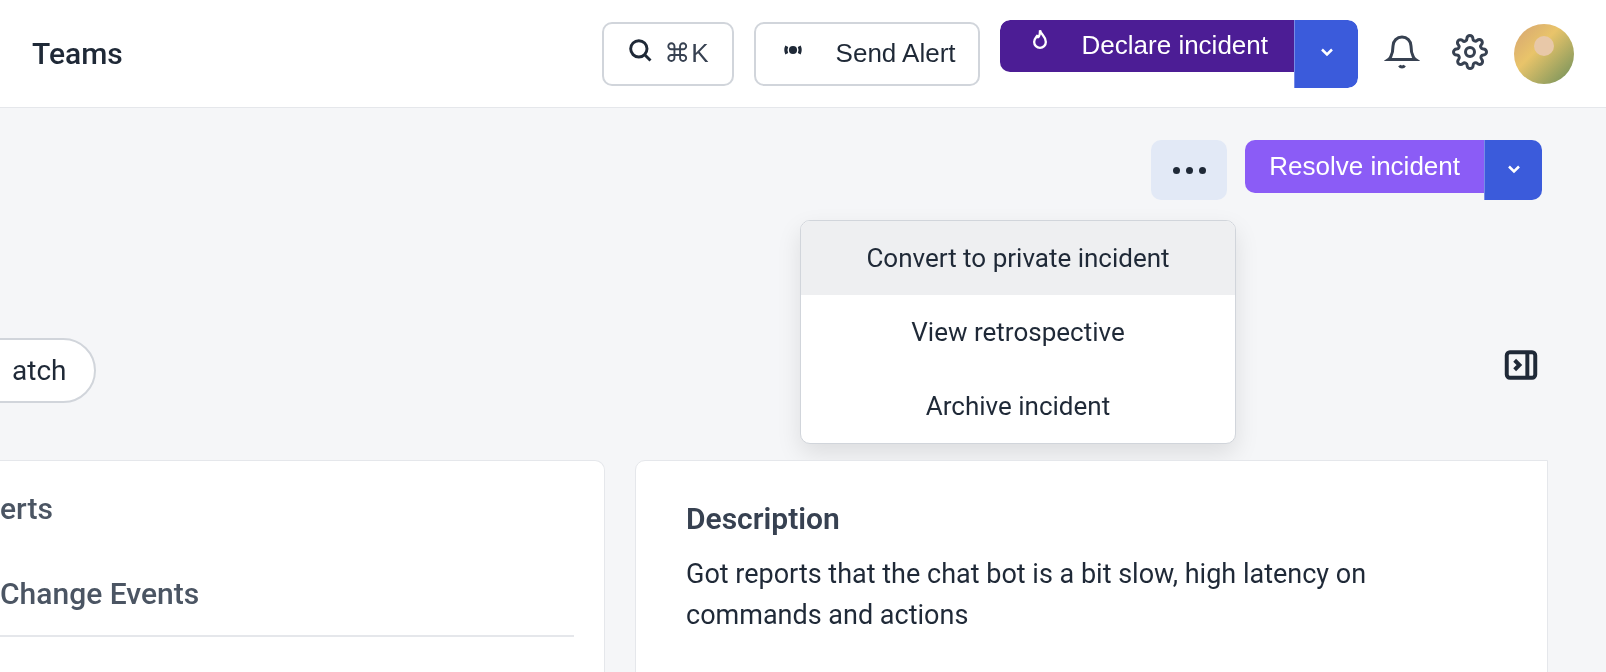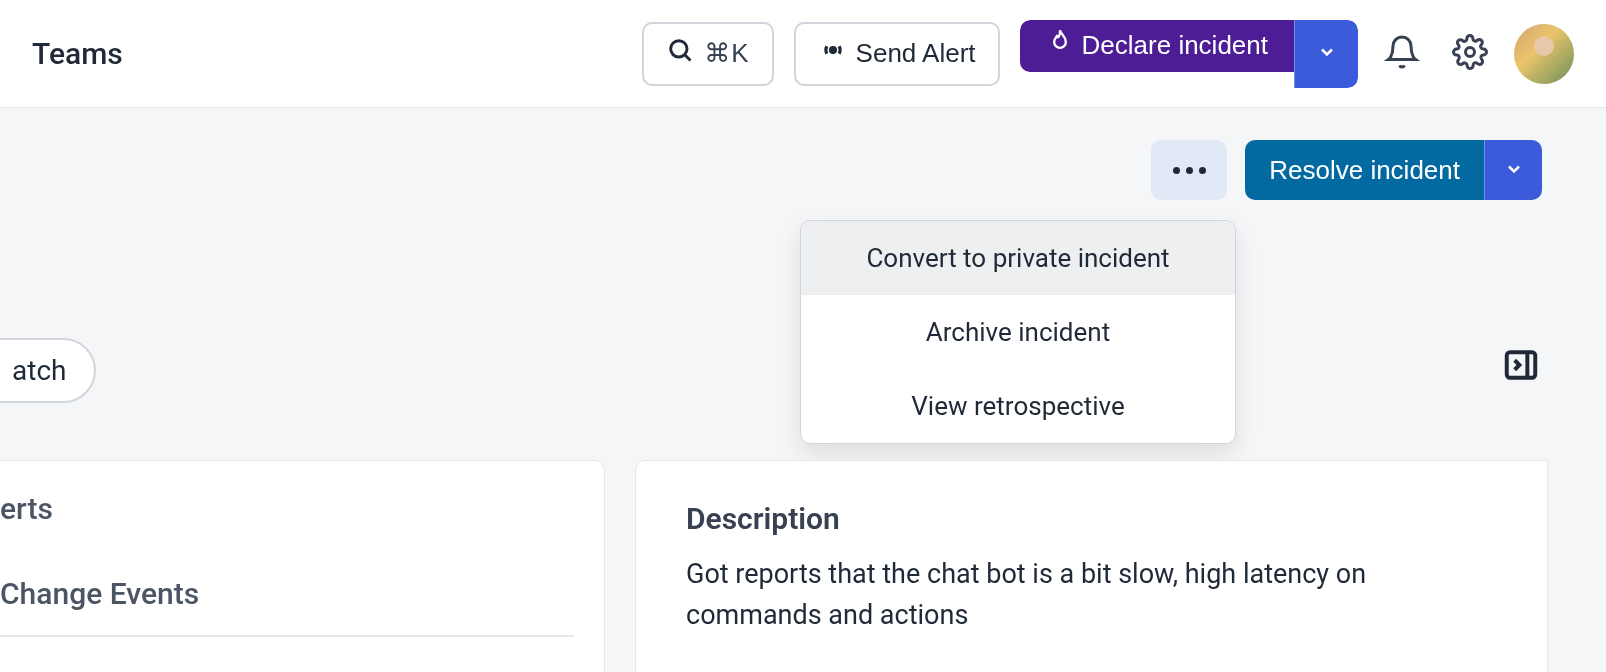--- a/index.html
+++ b/index.html
@@ -30,21 +30,21 @@
       color: #1f2937;
       flex: 0 0 auto;
     }
     .topbar-spacer {
       flex: 1;
     }
     .btn {
       display: inline-flex;
       align-items: center;
       justify-content: center;
-      gap: 8px;
+      gap: 28px;
       height: 64px;
       padding: 0 22px;
       border-radius: 10px;
       font-size: 26px;
       font-weight: 500;
       cursor: pointer;
       border: 2px solid #d1d5db;
       background: #ffffff;
       color: #1f2937;
     }
@@ -137,25 +137,25 @@
     .btn-more .dot {
       width: 7px;
       height: 7px;
       background: #1f2937;
       border-radius: 50%;
     }
     .resolve-group {
       display: flex;
     }
     .btn-resolve {
-      background: #0369a1;
+      background: #8b5cf6;
       color: #ffffff;
       border: none;
       border-radius: 10px 0 0 10px;
-      height: 60px;
+      height: 53px;
       padding: 0 24px;
       font-size: 26px;
       font-weight: 500;
       cursor: pointer;
     }
     .btn-resolve-dropdown {
       background: #3b5bdb;
       color: #ffffff;
       border: none;
       border-left: 1px solid rgba(255,255,255,0.3);
@@ -340,22 +340,22 @@
           <svg width="20" height="20" viewBox="0 0 24 24" fill="none" stroke="currentColor" stroke-width="3">
             <polyline points="6 9 12 15 18 9"></polyline>
           </svg>
         </span>
       </button>
     </div>
   </div>
 
   <div class="dropdown-menu">
     <div class="dropdown-item hover">Convert to private incident</div>
+    <div class="dropdown-item">View retrospective</div>
     <div class="dropdown-item">Archive incident</div>
-    <div class="dropdown-item">View retrospective</div>
   </div>
 
   <div class="pill">atch</div>
 
   <div class="expand-icon">
     <span>
       <svg width="38" height="38" viewBox="0 0 24 24" fill="none" stroke="currentColor" stroke-width="2.5">
         <rect x="3" y="4" width="18" height="16" rx="2"></rect>
         <line x1="16" y1="4" x2="16" y2="20"></line>
         <polyline points="8 9 11 12 8 15"></polyline>

